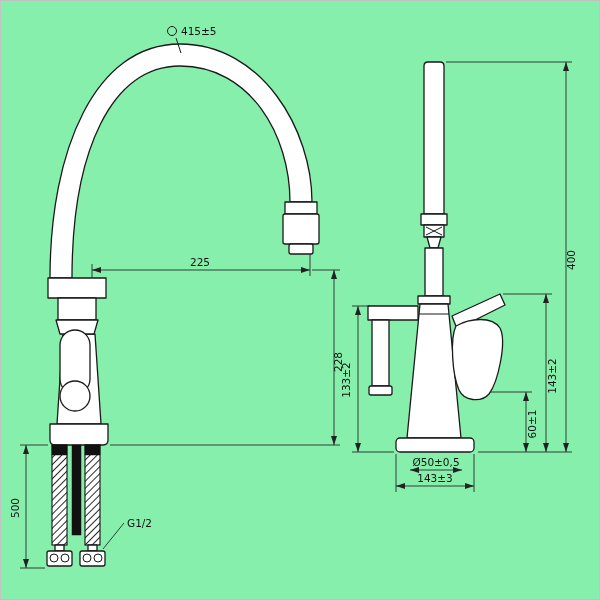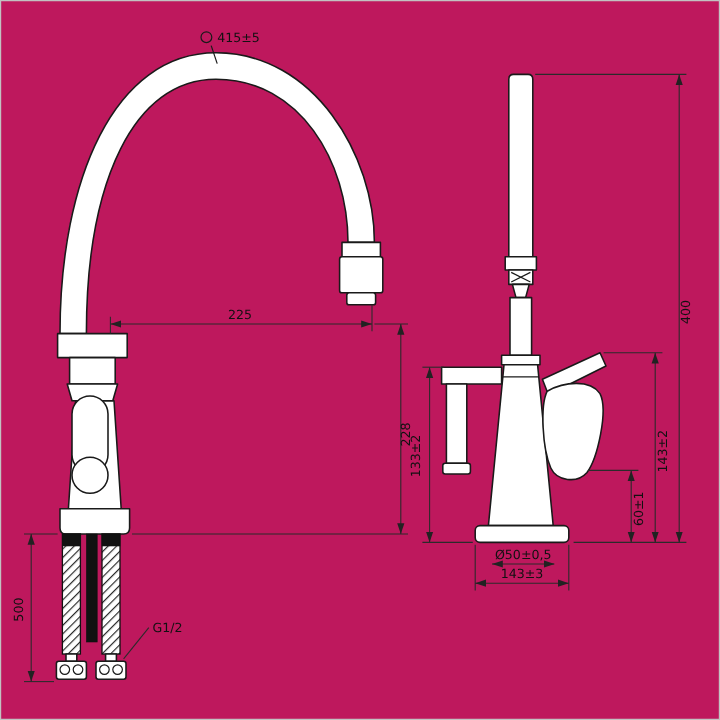--- a/index.html
+++ b/index.html
@@ -1,17 +1,17 @@
 <!DOCTYPE html>
 <html><head>
 <meta charset="utf-8">
 <style>
   html,body { margin:0; padding:0; background:#e9e9e9; }
   .canvas {
-    width:600px; height:600px; margin:0 auto; background:#be185d;
+    width:600px; height:600px; margin:0 auto; background:#86efac;
     box-sizing:border-box; box-shadow: inset 0 0 0 1px #c2c2c2;
     font-family:"DejaVu Sans", sans-serif;
   }
   svg { display:block; }
   .outline { fill:#ffffff; stroke:#1a1a1a; stroke-width:1.3; stroke-linejoin:round; }
   .thin    { fill:none; stroke:#1a1a1a; stroke-width:1; }
   .solidblk{ fill:#111111; stroke:#111111; stroke-width:0.5; }
   .hose    { fill:url(#hatch); stroke:#111111; stroke-width:1.1; }
   .dim, .ext { stroke:#2b2b2b; stroke-width:0.9; fill:none; }
   .leader  { stroke:#2b2b2b; stroke-width:0.9; fill:none; }

